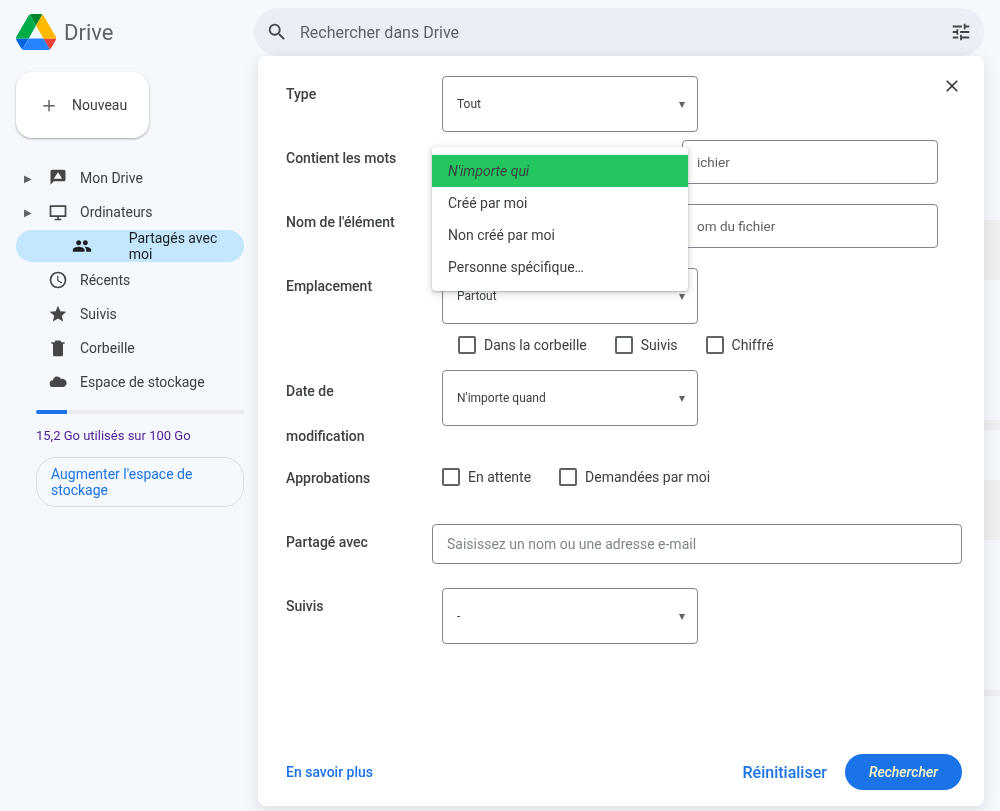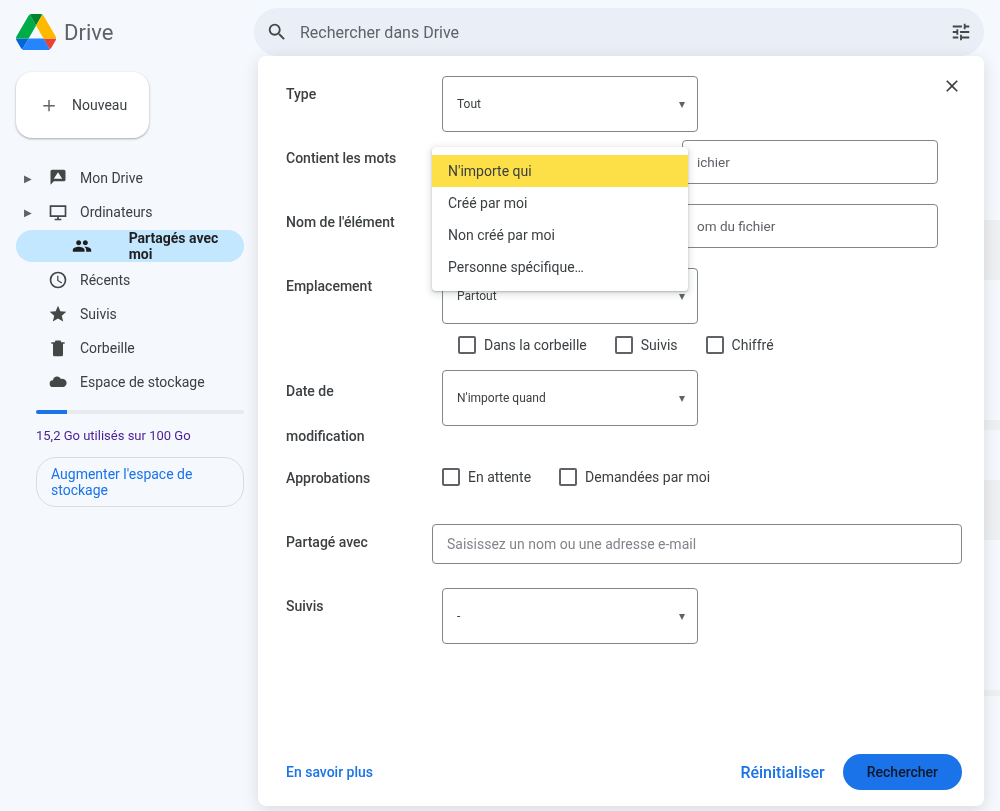--- a/index.html
+++ b/index.html
@@ -15,21 +15,21 @@
   .search-input { flex: 1; border: none; background: transparent; font-size: 16px; color: #5f6368; outline: none; }
   .search-input::placeholder { color: #5f6368; }
   .tune-icon { color: #444746; cursor: pointer; margin-left: 8px; }
 
   
   .sidebar { position: absolute; left: 0; top: 64px; width: 256px; padding: 8px 12px 8px 16px; }
   .new-btn { display: inline-flex; align-items: center; gap: 12px; background: #fff; border: none; border-radius: 16px; padding: 18px 22px; box-shadow: 0 1px 3px rgba(0,0,0,0.15), 0 1px 2px rgba(0,0,0,0.2); font-size: 14px; color: #3c4043; cursor: pointer; margin-bottom: 24px; }
   .new-btn .plus { font-size: 22px; font-weight: 400; color: #5f6368; }
 
   .nav-item { display: flex; align-items: center; gap: 12px; height: 32px; padding: 0 12px 0 8px; border-radius: 16px; font-size: 14px; color: #3c4043; cursor: pointer; margin-bottom: 2px; }
-  .nav-item.active { background: #c2e7ff; font-weight: 700; color: #1f1f1f; gap: 37px; }
+  .nav-item.active { background: #c2e7ff; font-weight: 400; color: #1f1f1f; gap: 37px; }
   .nav-item .expander { width: 12px; visibility: hidden; color: #5f6368; font-size: 10px; }
   .nav-item.has-children .expander { visibility: visible; }
   .nav-icon { width: 20px; height: 20px; display: flex; align-items: center; justify-content: center; color: #444746; }
   .nav-item.active .nav-icon { color: #1f1f1f; }
 
   .storage-block { margin-top: 12px; padding-left: 20px; }
   .storage-bar { height: 4px; background: #e8eaed; border-radius: 2px; margin-top: 8px; margin-bottom: 14px; overflow: hidden; }
   .storage-bar-fill { height: 100%; width: 15%; background: #1a73e8; }
   .storage-text { font-size: 13px; color: #4c1d95; margin-bottom: 14px; }
   .upgrade-pill { display: inline-block; border: 1px solid #dadce0; border-radius: 20px; padding: 8px 14px; font-size: 14px; color: #1a73e8; cursor: pointer; }
@@ -54,28 +54,28 @@
   .text-input::placeholder { color: #80868b; }
 
   .placeholder-multiline { width: 258px; border: 1px solid #80868b; border-radius: 4px; padding: 6px 14px; font-size: 13.5px; color: #5f6368; line-height: 1.35; }
 
   .checkbox-group { display: flex; align-items: center; gap: 8px; font-size: 14px; color: #3c4043; cursor: pointer; }
   .checkbox-group .box { width: 18px; height: 18px; border: 2px solid #5f6368; border-radius: 2px; }
 
   
   .dropdown-menu { position: absolute; left: 432px; top: 147px; width: 256px; background: #fff; border-radius: 4px; box-shadow: 0 2px 6px 2px rgba(60,64,67,0.15), 0 1px 2px rgba(60,64,67,0.3); padding: 8px 0; z-index: 50; }
   .dropdown-item { height: 32px; display: flex; align-items: center; padding: 0 16px; font-size: 14px; color: #3c4043; cursor: pointer; }
-  .dropdown-item.highlighted { background: #fde047; }
+  .dropdown-item.highlighted { background: #22c55e; font-style: italic; }
 
   
   .panel-footer { position: absolute; bottom: 16px; left: 28px; right: 22px; display: flex; align-items: center; }
   .learn-more { color: #1a73e8; font-size: 14px; font-weight: 500; cursor: pointer; }
   .footer-actions { margin-left: auto; display: flex; align-items: center; gap: 18px; }
   .reset-btn { color: #1a73e8; font-size: 16px; font-weight: 500; background: none; border: none; cursor: pointer; }
-  .search-btn { background: #1a73e8; color: #0f172a; font-size: 14px; font-weight: 500; border: none; border-radius: 22px; padding: 10px 24px; cursor: pointer; }
+  .search-btn { background: #1a73e8; color: #fef9c3; font-size: 14px; font-weight: 500; border: none; border-radius: 22px; padding: 10px 24px; cursor: pointer; font-style: italic; }
 
   
   .bg-strip { position: absolute; right: 0; width: 16px; background: #eef0f2; }
 </style>
 </head>
 <body>
 
 <div class="header">
   <div class="logo-area">
     <svg class="drive-logo" viewBox="0 0 87 78">

